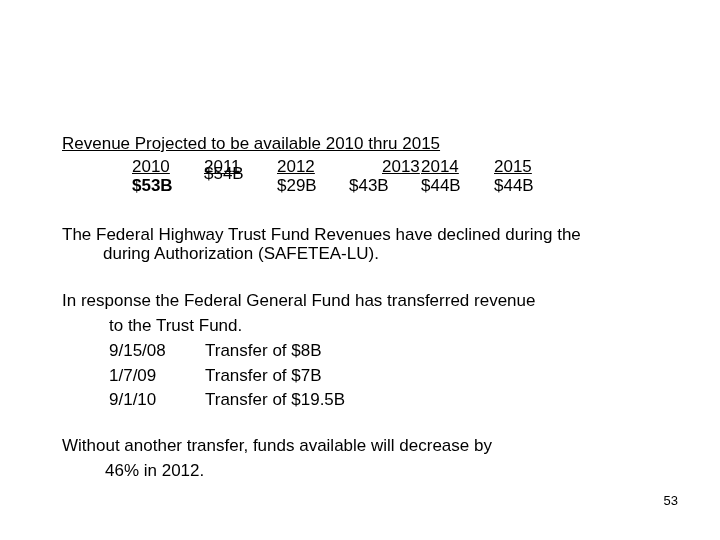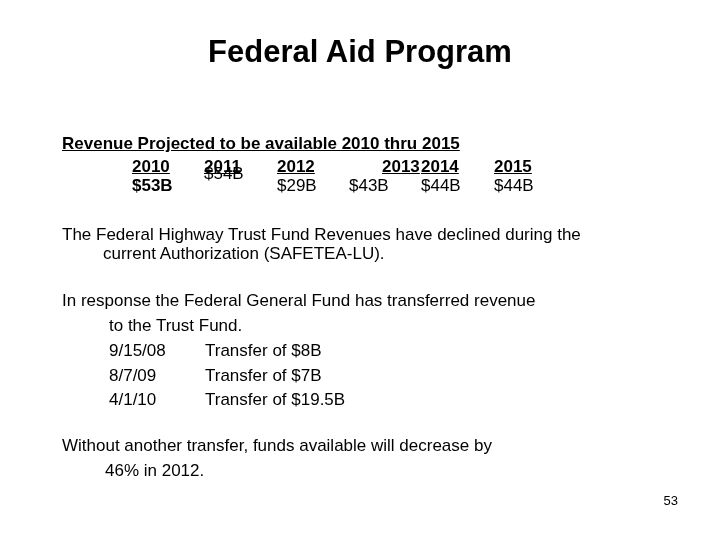--- a/index.html
+++ b/index.html
@@ -1,29 +1,28 @@
 <!DOCTYPE html>
 <html><head>
 <meta charset="utf-8">
 <style>
   html, body { margin: 0; padding: 0; }
   body { width: 720px; height: 540px; background: #ffffff; position: relative; overflow: hidden;
          font-family: "Liberation Sans", sans-serif; color: #000; }
   .title { position: absolute; left: 0; top: 30px; width: 720px; text-align: center;
            font-size: 31px; font-weight: bold; line-height: 44px; }
   .abs { position: absolute; font-size: 17px; line-height: 20px; white-space: nowrap; }
-  .u { text-decoration: underline; font-weight: bold; }
+  .u { text-decoration: underline; }
   .yr { position: absolute; font-size: 17px; line-height: 20px; }
   .pnum { position: absolute; right: 42px; top: 493px; font-size: 13px; }
 </style>
 </head>
 <body>
 
 <div class="title">
-  <div>Federal Aid Program</div>
 </div>
 
 <div class="abs u" style="left:62px; top:134px;">Revenue Projected to be available 2010 thru 2015</div>
 
 <div>
   <div class="yr u" style="left:132px; top:157px;">2010</div>
   <div class="yr u" style="left:204px; top:157px;">2011</div>
   <div class="yr u" style="left:277px; top:157px;">2012</div>
   <div class="yr u" style="left:349px; top:157px;margin-left:33px;">2013</div>
   <div class="yr u" style="left:421px; top:157px;text-align:right;">2014</div>
@@ -32,32 +31,32 @@
   <div class="yr" style="left:132px; top:176px;font-weight:bold;">$53B</div>
   <div class="yr" style="left:204px; top:164px;">$54B</div>
   <div class="yr" style="left:277px; top:176px;">$29B</div>
   <div class="yr" style="left:349px; top:176px;">$43B</div>
   <div class="yr" style="left:421px; top:176px;">$44B</div>
   <div class="yr" style="left:494px; top:176px;">$44B</div>
 </div>
 
 <div>
   <div class="abs" style="left:62px; top:225px;">The Federal Highway Trust Fund Revenues have declined during the</div>
-  <div class="abs" style="left:103px; top:244px;">current Authorization (SAFETEA-LU).</div>
+  <div class="abs" style="left:103px; top:244px;">during Authorization (SAFETEA-LU).</div>
 </div>
 
 <div>
   <div class="abs" style="left:62px; top:291px;">In response the Federal General Fund has transferred revenue</div>
   <div class="abs" style="left:109px; top:316px;">to the Trust Fund.</div>
 
   <div class="abs" style="left:109px; top:341px;text-align:right;">9/15/08</div>
   <div class="abs" style="left:205px; top:341px;">Transfer of $8B</div>
-  <div class="abs" style="left:109px; top:366px;">8/7/09</div>
+  <div class="abs" style="left:109px; top:366px;">1/7/09</div>
   <div class="abs" style="left:205px; top:366px;text-align:right;">Transfer of $7B</div>
-  <div class="abs" style="left:109px; top:390px;">4/1/10</div>
+  <div class="abs" style="left:109px; top:390px;">9/1/10</div>
   <div class="abs" style="left:205px; top:390px;">Transfer of $19.5B</div>
 </div>
 
 <div>
   <div class="abs" style="left:62px; top:436px;">Without another transfer, funds available will decrease by</div>
   <div class="abs" style="left:105px; top:461px;">46% in 2012.</div>
 </div>
 
 <div class="pnum">53</div>
 

